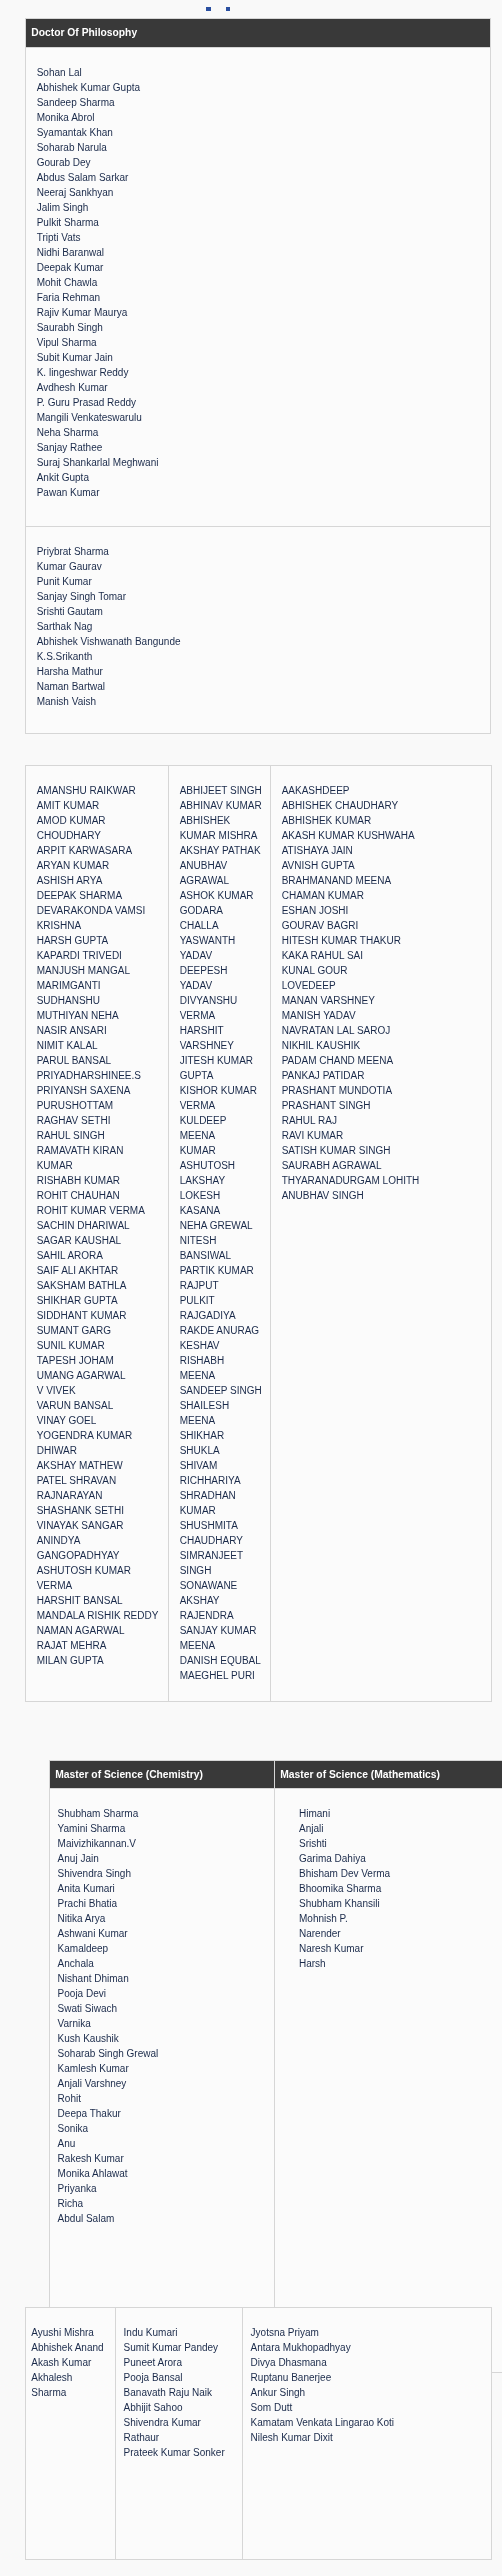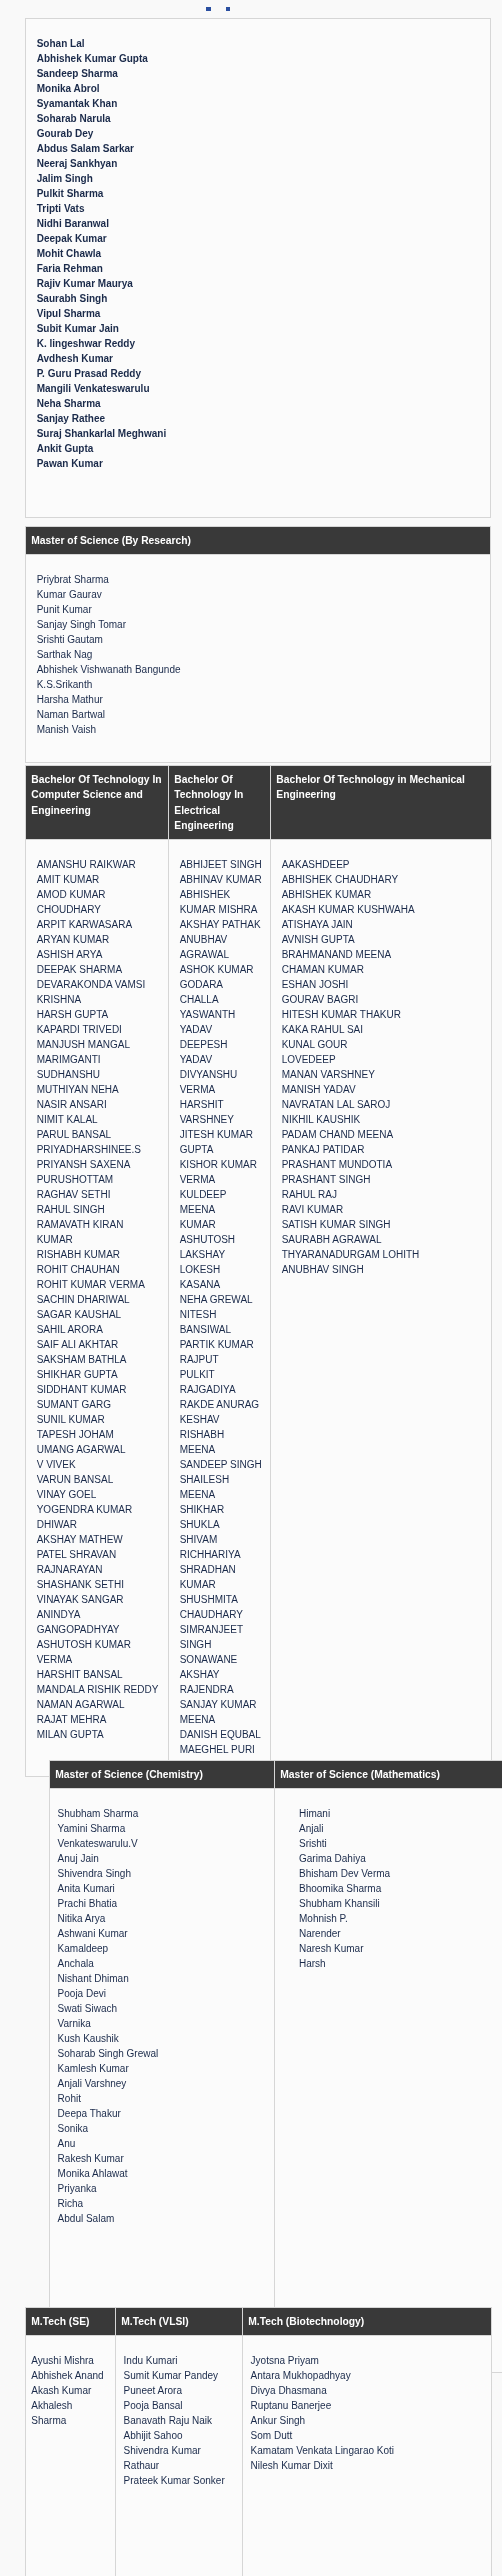--- a/index.html
+++ b/index.html
@@ -28,22 +28,25 @@
 </style>
 </head>
 <body>
 
 <div class="page">
 
   <div class="top-cut"><span></span><span></span></div>
 
   <table class="panel" style="top:18.3px;">
     <tbody>
+        <tr>
+          <th>Doctor Of Philosophy</th>
+        </tr>
     <tr>
-          <td style="height:462px;font-weight:bold;">
+          <td style="height:462px;">
             <span class="name">Sohan Lal</span>
             <span class="name">Abhishek Kumar Gupta</span>
             <span class="name">Sandeep Sharma</span>
             <span class="name">Monika Abrol</span>
             <span class="name">Syamantak Khan</span>
             <span class="name">Soharab Narula</span>
             <span class="name">Gourab Dey</span>
             <span class="name">Abdus Salam Sarkar</span>
             <span class="name">Neeraj Sankhyan</span>
             <span class="name">Jalim Singh</span>
@@ -66,23 +69,20 @@
             <span class="name">Suraj Shankarlal Meghwani</span>
             <span class="name">Ankit Gupta</span>
             <span class="name">Pawan Kumar</span>
           </td>
         </tr>
   </tbody>
     </table>
 
   <table class="panel" style="top:526px;">
     <tbody>
-        <tr>
-          <th>Master of Science (By Research)</th>
-        </tr>
     <tr>
           <td style="height:171px;">
             <span class="name">Priybrat Sharma</span>
             <span class="name">Kumar Gaurav</span>
             <span class="name">Punit Kumar</span>
             <span class="name">Sanjay Singh Tomar</span>
             <span class="name">Srishti Gautam</span>
             <span class="name">Sarthak Nag</span>
             <span class="name">Abhishek Vishwanath Bangunde</span>
             <span class="name">K.S.Srikanth</span>
@@ -94,25 +94,20 @@
   </tbody>
     </table>
 
   <table class="panel upper" style="top:765px;">
     <colgroup>
         <col style="width:143px">
         <col style="width:102px">
         <col style="width:221px">
       </colgroup>
     <tbody>
-        <tr>
-      <th>Bachelor Of Technology In Computer Science and Engineering</th>
-      <th>Bachelor Of Technology In Electrical Engineering</th>
-      <th>Bachelor Of Technology in Mechanical Engineering</th>
-    </tr>
     <tr style="height:925px;">
       <td>
             <span class="name">AMANSHU RAIKWAR</span>
             <span class="name">AMIT KUMAR</span>
             <span class="name">AMOD KUMAR CHOUDHARY</span>
             <span class="name">ARPIT KARWASARA</span>
             <span class="name">ARYAN KUMAR</span>
             <span class="name">ASHISH ARYA</span>
             <span class="name">DEEPAK SHARMA</span>
             <span class="name">DEVARAKONDA VAMSI KRISHNA</span>
@@ -235,21 +230,21 @@
       </colgroup>
     <tbody>
         <tr>
       <th>Master of Science (Chemistry)</th>
       <th>Master of Science (Mathematics)</th>
     </tr>
     <tr style="height:584px;">
       <td style="padding-left:7.6px;">
             <span class="name">Shubham Sharma</span>
             <span class="name">Yamini Sharma</span>
-            <span class="name">Venkateswarulu.V</span>
+            <span class="name">Maivizhikannan.V</span>
             <span class="name">Anuj Jain</span>
             <span class="name">Shivendra Singh</span>
             <span class="name">Anita Kumari</span>
             <span class="name">Prachi Bhatia</span>
             <span class="name">Nitika Arya</span>
             <span class="name">Ashwani Kumar</span>
             <span class="name">Kamaldeep</span>
             <span class="name">Anchala</span>
             <span class="name">Nishant Dhiman</span>
             <span class="name">Pooja Devi</span>
@@ -286,25 +281,20 @@
   </tbody>
     </table>
 
   <table class="panel" style="top:2307px;">
     <colgroup>
         <col style="width:90px">
         <col style="width:127px">
         <col style="width:249px">
       </colgroup>
     <tbody>
-        <tr>
-      <th>M.Tech (SE)</th>
-      <th>M.Tech (VLSI)</th>
-      <th>M.Tech (Biotechnology)</th>
-    </tr>
     <tr style="height:252px;">
       <td style="padding-left:5.3px;">
             <span class="name">Ayushi Mishra</span>
             <span class="name">Abhishek Anand</span>
             <span class="name">Akash Kumar</span>
             <span class="name">Akhalesh Sharma</span>
           </td>
       <td style="padding-left:7.6px;">
             <span class="name">Indu Kumari</span>
             <span class="name">Sumit Kumar Pandey</span>

